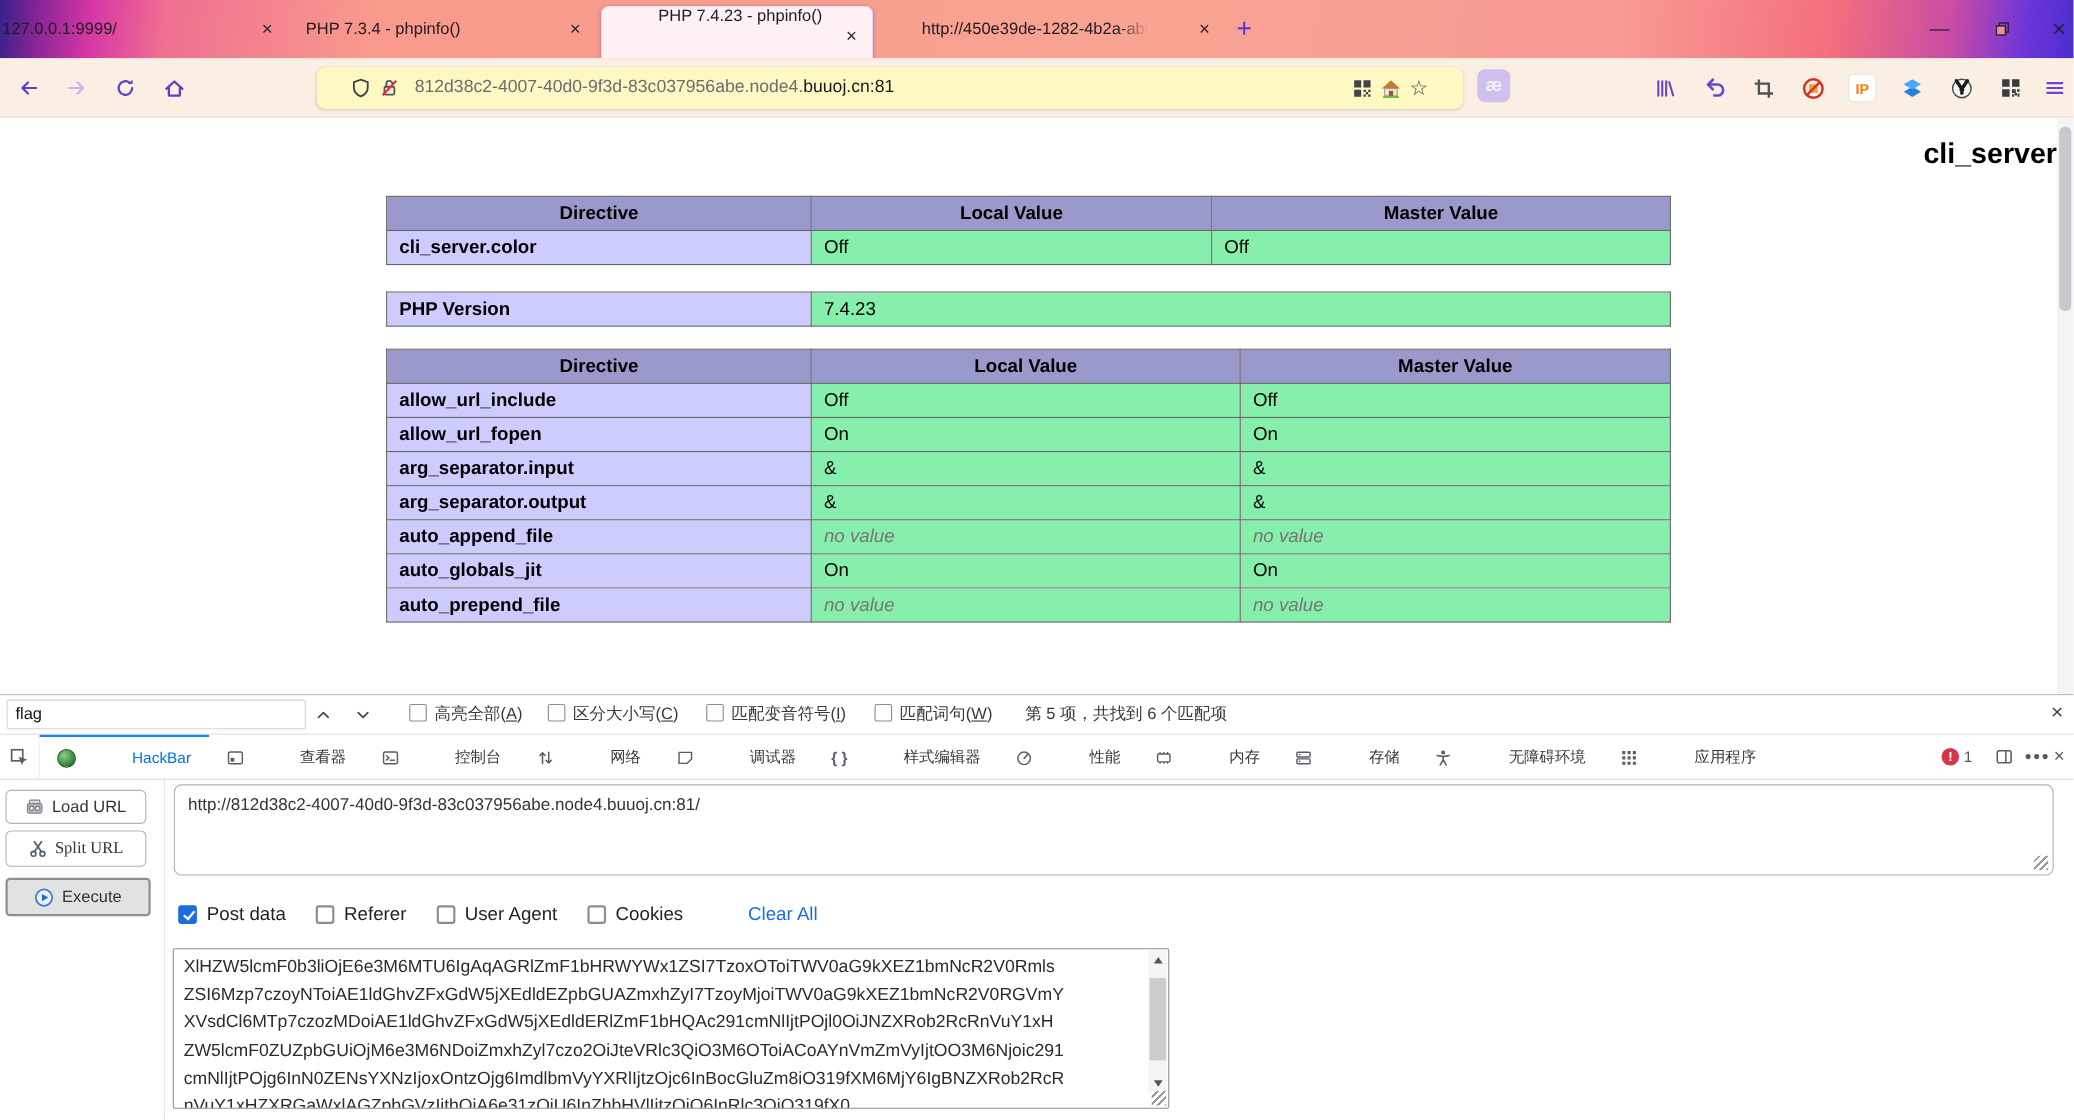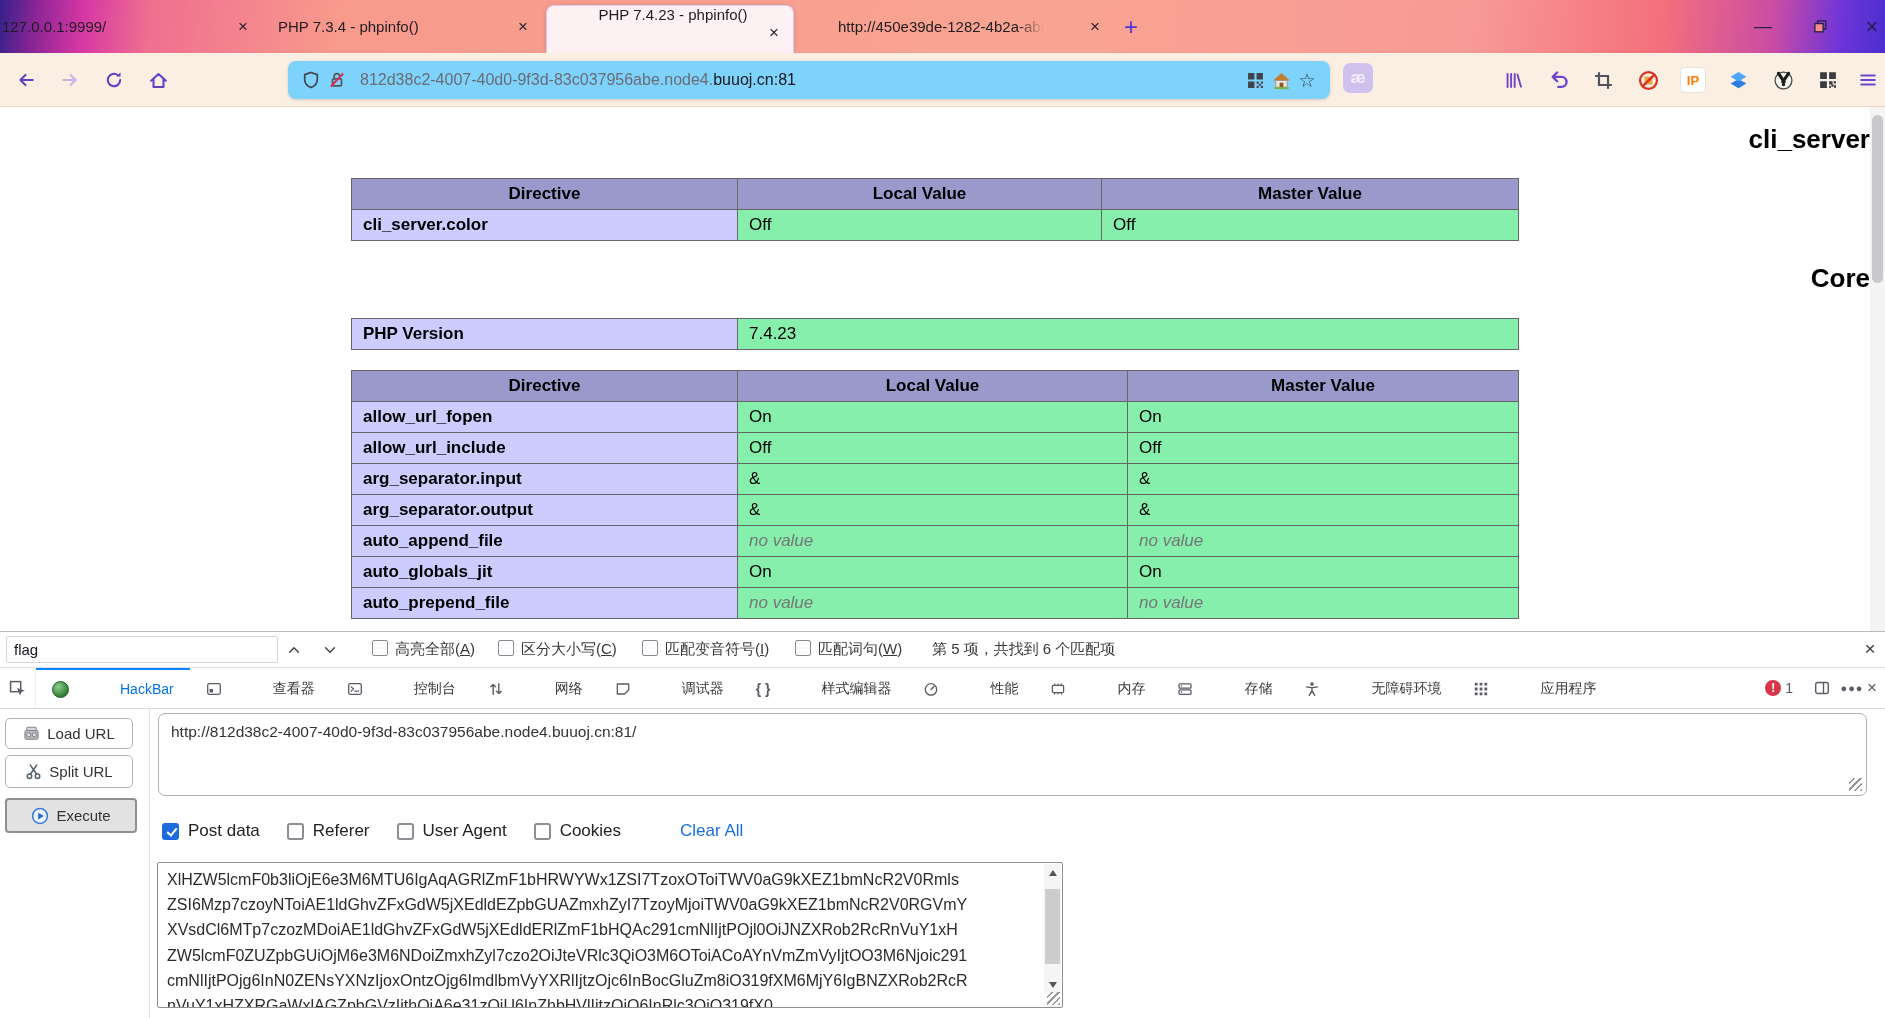--- a/index.html
+++ b/index.html
@@ -20,22 +20,22 @@
   #newtab { position:absolute; left:1116px; top:12px; width:30px; height:30px; border:none; background:transparent;
     color:#4b34d8; font-size:24px; line-height:28px; text-align:center; cursor:pointer; }
   .winctl { position:absolute; top:0; height:53px; width:46px; display:flex; align-items:center; justify-content:center; cursor:pointer; color:#262145; }
   #win-min { left:1740px; font-size:18px; }
   #win-restore { left:1797px; }
   #win-close { left:1849px; font-size:22px; }
 
   
   #navbar { position:absolute; left:0; top:53px; width:1885px; height:54px; background:#fbeee3; border-bottom:1px solid #e6dacd; }
   .navbtn { position:absolute; top:9px; width:36px; height:36px; border-radius:6px; display:flex; align-items:center; justify-content:center; cursor:pointer; }
-  #urlbar { position:absolute; left:288px; top:8px; width:1042px; height:38px; background:#7dd3fc; border-radius:8px;
-    box-shadow:0 1px 3px rgba(60,40,20,.18); display:flex; align-items:center; padding:0 10px; }
+  #urlbar { position:absolute; left:288px; top:8px; width:1042px; height:38px; background:#fef9c3; border-radius:8px;
+    box-shadow:0 1px 3px rgba(60,40,20,.18); display:flex; align-items:center; padding:0 27px; }
   #url-text { font-size:16px; margin-left:10px; white-space:nowrap; overflow:hidden; flex:1; }
   #url-text .muted { color:#6b6b74; }
   #url-text .hl { color:#17171c; }
   .urlicon { width:26px; display:flex; justify-content:center; align-items:center; cursor:pointer; flex:none; }
   .exticon { position:absolute; top:10px; cursor:pointer; }
   #ext-ae { left:1343px; width:30px; height:30px; background:#cfc0ee; border-radius:7px; color:#f3eefc; font-size:17px; font-weight:bold;
     display:flex; align-items:center; justify-content:center; }
   .ricon { position:absolute; top:12px; width:30px; height:30px; display:flex; align-items:center; justify-content:center; cursor:pointer; }
   #ip-badge { background:#fff; border:1px solid #e3e3e3; border-radius:5px; width:26px; height:26px; top:14px;
     color:#ff7a00; font-weight:bold; font-size:13px; }
@@ -90,21 +90,21 @@
   .dt-rbtn { width:30px; height:30px; display:flex; align-items:center; justify-content:center; cursor:pointer; color:#5b5b66; }
   #dt-dots { font-size:11px; letter-spacing:1px; }
   #dt-close { width:18px; overflow:hidden; font-size:17px; justify-content:flex-start; }
 
   
   #hackbar { position:absolute; left:0; top:709px; width:1885px; height:309px; background:#fff; }
   #hb-side { position:absolute; left:0; top:0; width:150px; height:309px; border-right:1px solid #e5e5e5; }
   .hb-btn { position:absolute; left:5px; width:128px; background:#fff; border:1px solid #b3b3b3; border-radius:5px;
     display:flex; align-items:center; justify-content:center; font-size:15px; color:#333; cursor:pointer; gap:7px; }
   #btn-load { top:9px; height:31px; }
-  #btn-split { top:46px; height:33px; }
+  #btn-split { top:46px; height:33px;font-family:Liberation Serif, serif; }
   #btn-exec { top:89px; height:35px; width:132px; background:#e2e2e2; border:2px solid #8f8f8f; border-radius:4px; }
   #hb-url { position:absolute; left:158px; top:4px; width:1709px; height:83px; border:1px solid #b0b0b0; border-radius:7px;
     font-size:15.5px; color:#333; padding:9px 12px; background:#fff; }
   .grip { background:repeating-linear-gradient(135deg,transparent 0 3px,#999 3px 4.6px); }
   #hb-url-grip { position:absolute; right:4px; bottom:4px; width:13px; height:13px; cursor:nwse-resize; }
   #hb-opts { position:absolute; left:162px; top:112px; display:flex; align-items:center; font-size:17px; color:#222; }
   .hb-opt { display:flex; align-items:center; margin-right:27px; cursor:pointer; }
   .cbox { width:17px; height:17px; border:2px solid #8d8d93; border-radius:3px; background:#fff; margin-right:9px; position:relative; flex:none; }
   .cbox.on { background:#1e6be0; border-color:#1e6be0; }
   .cbox.on::after { content:""; position:absolute; left:4.5px; top:1px; width:4px; height:8px;
@@ -273,21 +273,20 @@
       <th>Master Value</th>
     </tr>
     <tr>
       <td class="e">cli_server.color</td>
       <td class="v">Off</td>
       <td class="v">Off</td>
     </tr>
   </tbody>
     </table>
 
-  <h1 id="h1-core">Core</h1>
   <table class="pi" id="tbl-ver">
     <colgroup>
         <col style="width:386px">
         <col style="width:781px">
       </colgroup>
     <tbody>
         <tr>
       <td class="e">PHP Version</td>
       <td class="v">7.4.23</td>
     </tr>
@@ -300,28 +299,28 @@
         <col style="width:390px">
         <col style="width:391px">
       </colgroup>
     <tbody>
         <tr>
       <th>Directive</th>
       <th>Local Value</th>
       <th>Master Value</th>
     </tr>
     <tr>
+      <td class="e">allow_url_include</td>
+      <td class="v">Off</td>
+      <td class="v">Off</td>
+    </tr>
+    <tr>
       <td class="e">allow_url_fopen</td>
       <td class="v">On</td>
       <td class="v">On</td>
-    </tr>
-    <tr>
-      <td class="e">allow_url_include</td>
-      <td class="v">Off</td>
-      <td class="v">Off</td>
     </tr>
     <tr>
       <td class="e">arg_separator.input</td>
       <td class="v">&amp;</td>
       <td class="v">&amp;</td>
     </tr>
     <tr>
       <td class="e">arg_separator.output</td>
       <td class="v">&amp;</td>
       <td class="v">&amp;</td>

